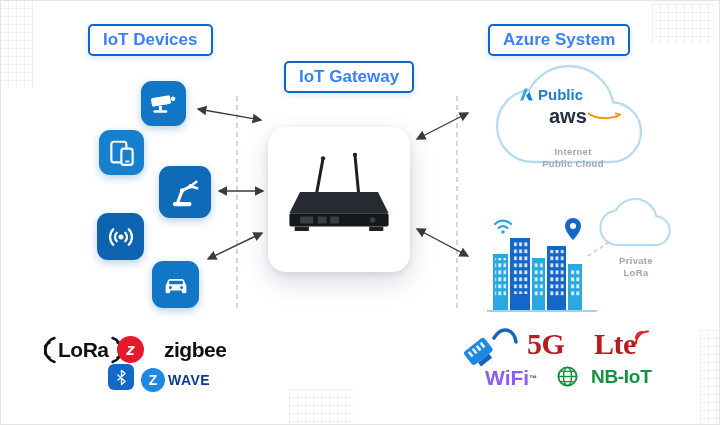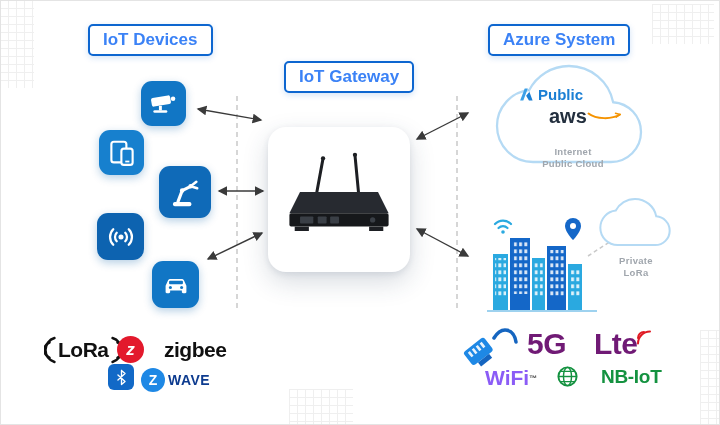--- a/index.html
+++ b/index.html
@@ -28,24 +28,24 @@
   .logo-row{position:absolute;display:flex;align-items:center;z-index:4;}
   .lora-text{font-size:21px;font-weight:800;color:#101010;letter-spacing:-.5px;margin:0 1px;}
   .zigbee-circle{width:27px;height:27px;border-radius:50%;background:#e3192c;display:flex;align-items:center;
         justify-content:center;color:#fff;font-weight:800;font-style:italic;font-size:17px;}
   .zigbee-text{font-size:21px;font-weight:800;color:#101010;letter-spacing:-.5px;margin-left:20px;}
   .bt-tile{position:absolute;left:108px;top:364px;width:26px;height:26px;border-radius:6px;background:#1269c7;
         display:flex;align-items:center;justify-content:center;z-index:4;}
   .zwave-circle{width:24px;height:24px;border-radius:50%;background:#1e88e5;display:flex;align-items:center;
         justify-content:center;color:#fff;font-weight:800;font-size:14px;}
   .zwave-text{font-size:14px;font-weight:800;color:#0d3b8f;margin-left:3px;letter-spacing:.5px;}
-  .big-mark{font-size:30px;font-weight:800;color:#701a75;letter-spacing:-.5px;}
+  .big-mark{font-size:30px;font-weight:800;color:#b91c1c;letter-spacing:-.5px;font-family:Liberation Serif, serif;}
   .mid-mark{font-size:21px;font-weight:800;color:#8b5cf6;}
   .tm{font-size:8px;font-weight:bold;color:#444;vertical-align:super;}
-  .nbiot-text{font-size:19px;font-weight:800;color:#149240;margin-left:22px;letter-spacing:-.3px;}
+  .nbiot-text{font-size:19px;font-weight:800;color:#149240;margin-left:12px;letter-spacing:-.3px;}
 </style>
 </head>
 <body>
 
 <div class="canvas">
 
   <div class="grid-decor" style="left:0;top:0;width:34px;height:88px"></div>
   <div class="grid-decor" style="left:652px;top:4px;width:62px;height:40px"></div>
   <div class="grid-decor" style="left:289px;top:389px;width:64px;height:36px"></div>
   <div class="grid-decor" style="left:700px;top:330px;width:20px;height:95px"></div>

